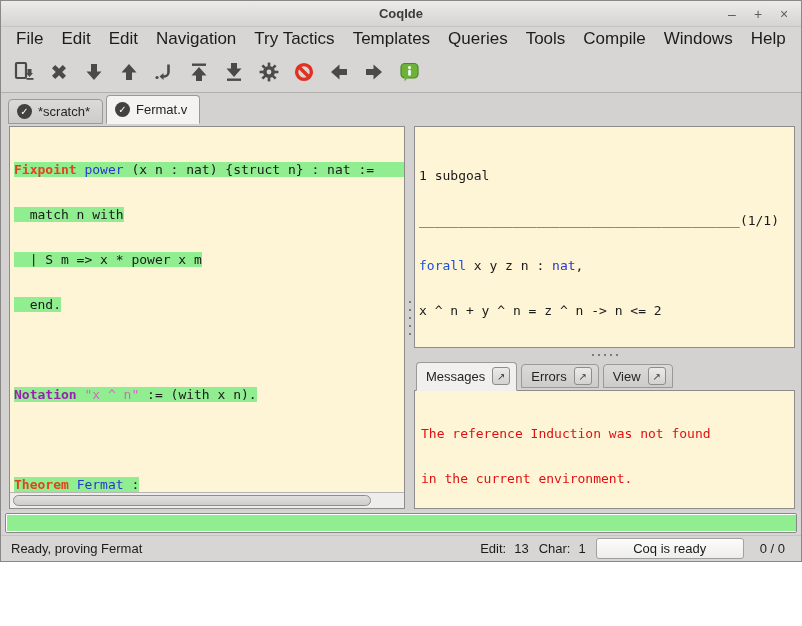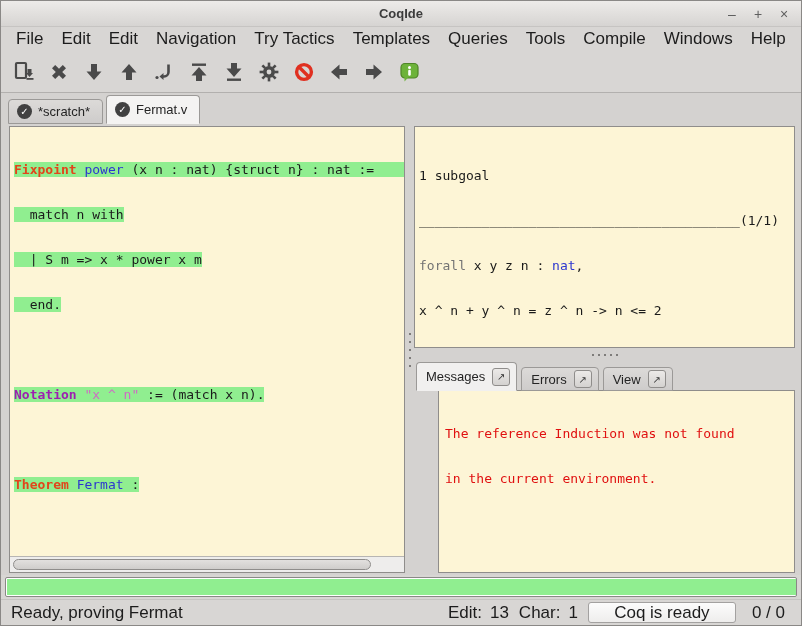--- a/index.html
+++ b/index.html
@@ -3,21 +3,21 @@
 <meta charset="utf-8">
 <style>
   :root{
     --chrome:#d8d6d4; --chrome2:#d4d2d0; --border:#8f8d8b; --tabborder:#9b9997;
     --cream:#fdf5d6; --greenhl:#90ee90; --pinkhl:#ffc6c6;
     --ink:#1a1a1a;
   }
   *{box-sizing:border-box;}
   html,body{margin:0;padding:0;}
   body{width:802px;height:626px;font-family:"Liberation Sans","DejaVu Sans",sans-serif;}
-  .window{width:802px;height:626px;border:1px solid #8a8886;background:var(--chrome);
+  .window{width:802px;height:562px;border:1px solid #8a8886;background:var(--chrome);
     display:flex;flex-direction:column;overflow:hidden;}
 
   
   .titlebar{height:26px;background:linear-gradient(#edebe9,#d6d4d2);position:relative;
     display:flex;align-items:center;justify-content:center;border-bottom:1px solid #c6c4c2;}
   .title{font-size:13px;font-weight:bold;color:#3c3c3c;}
   .wincontrols{position:absolute;right:10px;top:0;height:26px;display:flex;gap:12px;align-items:center;}
   .wbtn{color:#5f5f5f;font-size:14px;width:14px;text-align:center;line-height:14px;}
 
   
@@ -46,51 +46,51 @@
   .editor-frame{flex:1;display:flex;flex-direction:column;overflow:hidden;}
   .editor{flex:1;padding:5px 0 0 4px;font:13px/15px "DejaVu Sans Mono",monospace;
     color:var(--ink);white-space:pre;overflow:hidden;}
   .cl{height:15px;white-space:pre;}
   .cl.full{background:var(--greenhl);}
   .hl.g{background:var(--greenhl);}
   .kw{color:#e2441b;font-weight:bold;}
   .kwp{color:#9d1fb0;font-weight:bold;}
   .ident{color:#2c36cf;}
   .str{color:#cf6bc4;}
-  .kwg{color:#737373;}
+  .kwg{color:#1d4ed8;}
   .plain{color:var(--ink);}
 
   .hscroll{height:16px;background:#eeedec;border-top:1px solid #b7b5b3;position:relative;}
   .hthumb{position:absolute;left:3px;top:2px;height:11px;width:358px;
     background:linear-gradient(#e2e0de,#cfcdcb);border:1px solid var(--border);border-radius:6px;}
 
   .vsplit{width:9px;display:flex;flex-direction:column;align-items:center;justify-content:center;gap:6px;}
   .dot{width:2px;height:2px;background:#7e7c7a;}
 
   .rightcol{flex:1;display:flex;flex-direction:column;min-width:0;}
   .goals-frame{height:222px;padding:11px 0 0 4px;font:13px/15px "DejaVu Sans Mono",monospace;
     color:var(--ink);white-space:pre;overflow:hidden;}
   .hsplit{height:13px;display:flex;align-items:center;justify-content:center;gap:4px;}
 
-  .msgtabs{height:30px;display:flex;align-items:flex-end;padding-left:2px;position:relative;z-index:2;}
+  .msgtabs{height:30px;display:flex;align-items:center;padding-left:2px;position:relative;z-index:2;}
   .mtab{display:flex;align-items:center;gap:7px;height:24px;padding:0 6px 0 9px;
     background:linear-gradient(#dcdad8,#cecccb);border:1px solid var(--tabborder);
     border-radius:4px 4px 0 0;margin-right:4px;font-size:13px;color:#242424;}
   .mtab.active{height:29px;background:#f1f0ef;border-bottom-color:#f1f0ef;}
   .detach{width:18px;height:18px;border:1px solid var(--border);border-radius:3px;
     background:linear-gradient(#eceae8,#d4d2d0);font-size:10px;display:flex;
     align-items:center;justify-content:center;color:#333;}
   .msg-frame{flex:1;margin-top:-1px;padding:5px 0 0 6px;font:13px/15px "DejaVu Sans Mono",monospace;
-    color:#e01010;white-space:pre;overflow:hidden;position:relative;z-index:1;margin-left:24px;}
+    color:#e01010;white-space:pre;overflow:hidden;position:relative;z-index:1;}
 
   
   .progressrow{height:24px;padding:2px 4px;}
   .pbar{height:100%;border:1px solid #8a8886;border-radius:2px;background:#fff;position:relative;overflow:hidden;}
   .pfill{position:absolute;top:1px;bottom:1px;left:1px;width:100%;background:var(--greenhl);}
-  .statusbar{height:26px;display:flex;align-items:center;padding:8px 10px;font-size:17px;
+  .statusbar{height:26px;display:flex;align-items:center;padding:8px 10px;font-size:13px;
     color:#1c1c1c;border-top:1px solid #c6c4c2;}
   .status-left{flex:1;}
   .stat{margin-left:10px;}
   .statval{margin-left:8px;}
   .coqstatus{width:148px;height:21px;margin-left:10px;border:1px solid #a3a1a0;border-radius:3px;
     background:linear-gradient(#fcfcfc,#eeedec);display:flex;align-items:center;justify-content:center;}
   .jobs{margin-left:16px;margin-right:6px;}
 </style>
 </head>
 <body>
@@ -220,21 +220,21 @@
   <div class="main">
 
     <div class="leftcol">
       <div class="frame editor-frame">
         <div class="editor">
           <div class="cl full"><span class="hl g"><span class="kw">Fixpoint</span><span class="plain"> </span><span class="ident">power</span><span class="plain"> (x n : nat) {struct n} : nat :=</span></span></div>
           <div class="cl"><span class="hl g"><span class="plain">  match n with</span></span></div>
           <div class="cl"><span class="hl g"><span class="plain">  | S m =&gt; x * power x m</span></span></div>
           <div class="cl"><span class="hl g"><span class="plain">  end.</span></span></div>
           <div class="cl"></div>
-          <div class="cl"><span class="hl g"><span class="kwp">Notation</span><span class="plain"> </span><span class="str">"x ^ n"</span><span class="plain"> := (match x n).</span></span></div>
+          <div class="cl"><span class="hl g"><span class="kwp">Notation</span><span class="plain"> </span><span class="str">"x ^ n"</span><span class="plain"> := (with x n).</span></span></div>
           <div class="cl"></div>
           <div class="cl"><span class="hl g"><span class="kw">Theorem</span><span class="plain"> </span><span class="ident">Fermat</span><span class="plain"> :</span></span></div>
           
           
           
           
         </div>
         <div class="hscroll">
           <div class="hthumb"></div>
         </div>

